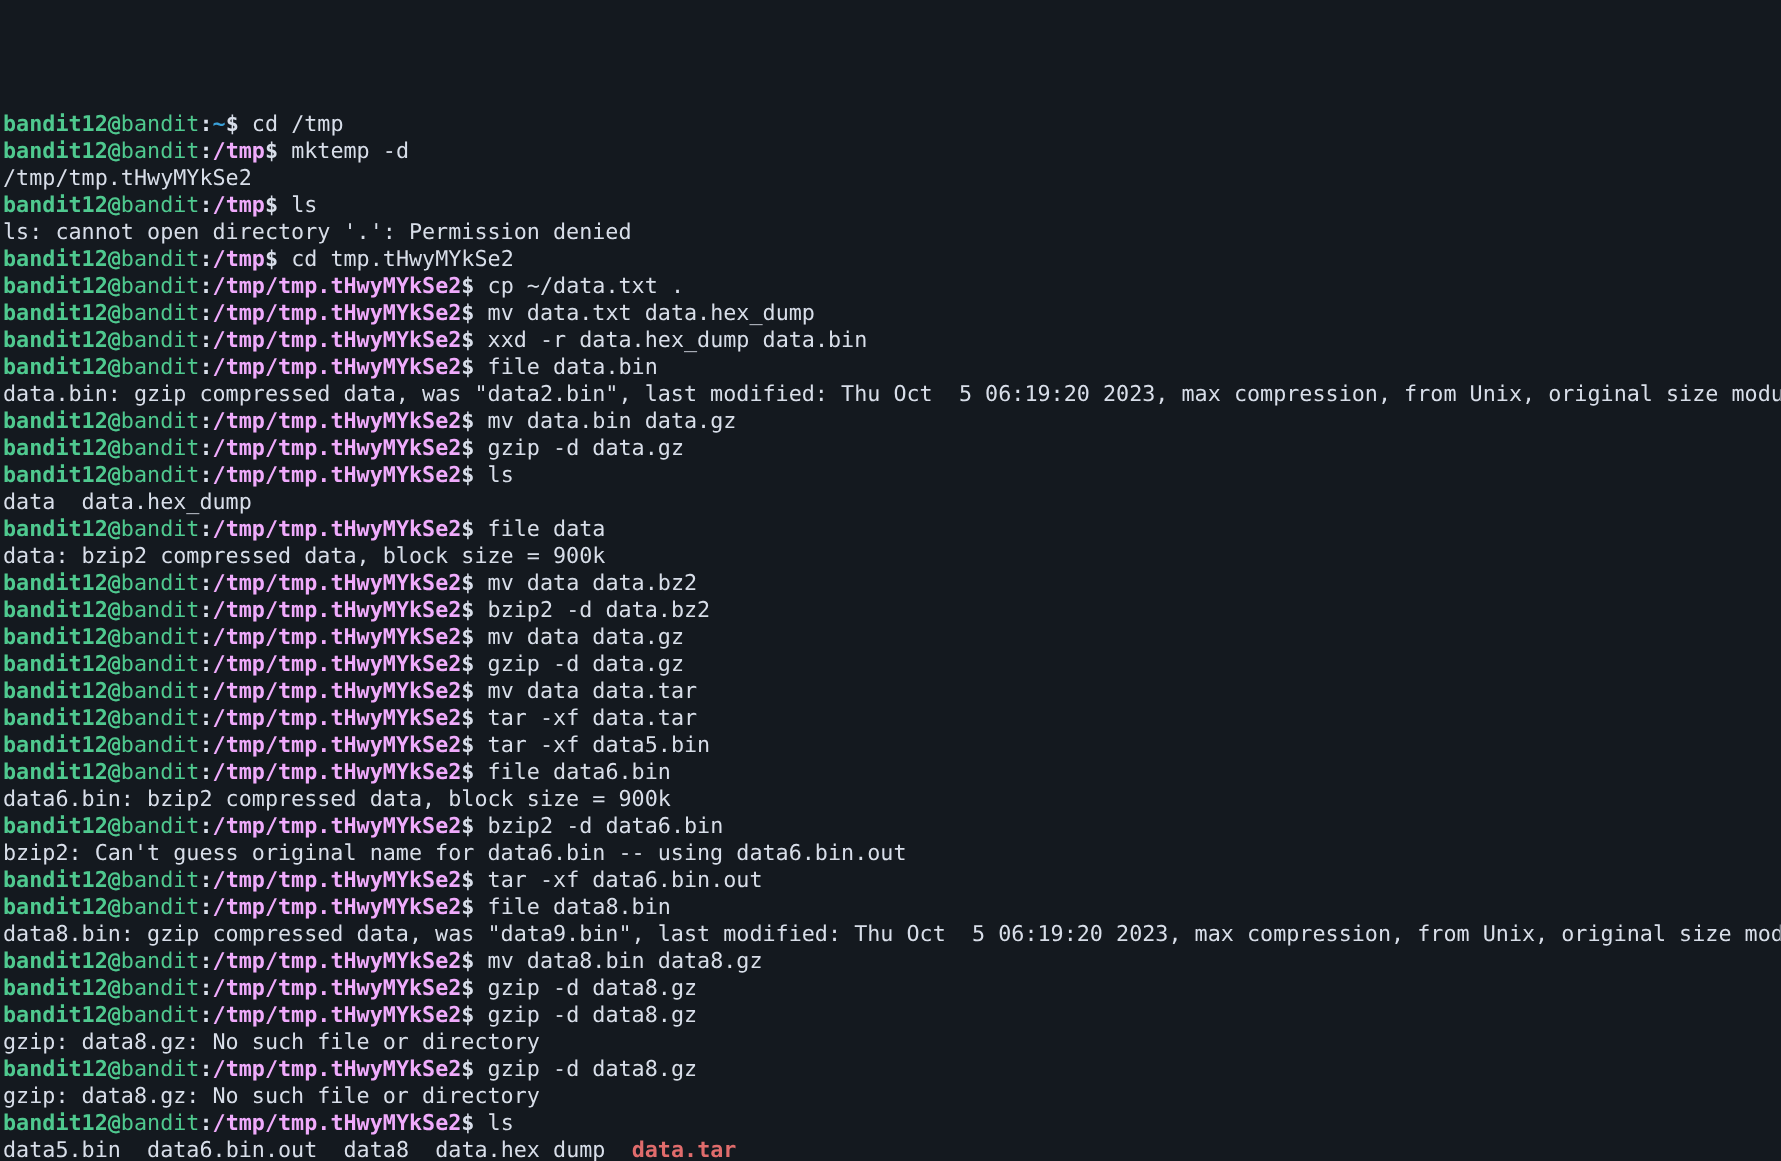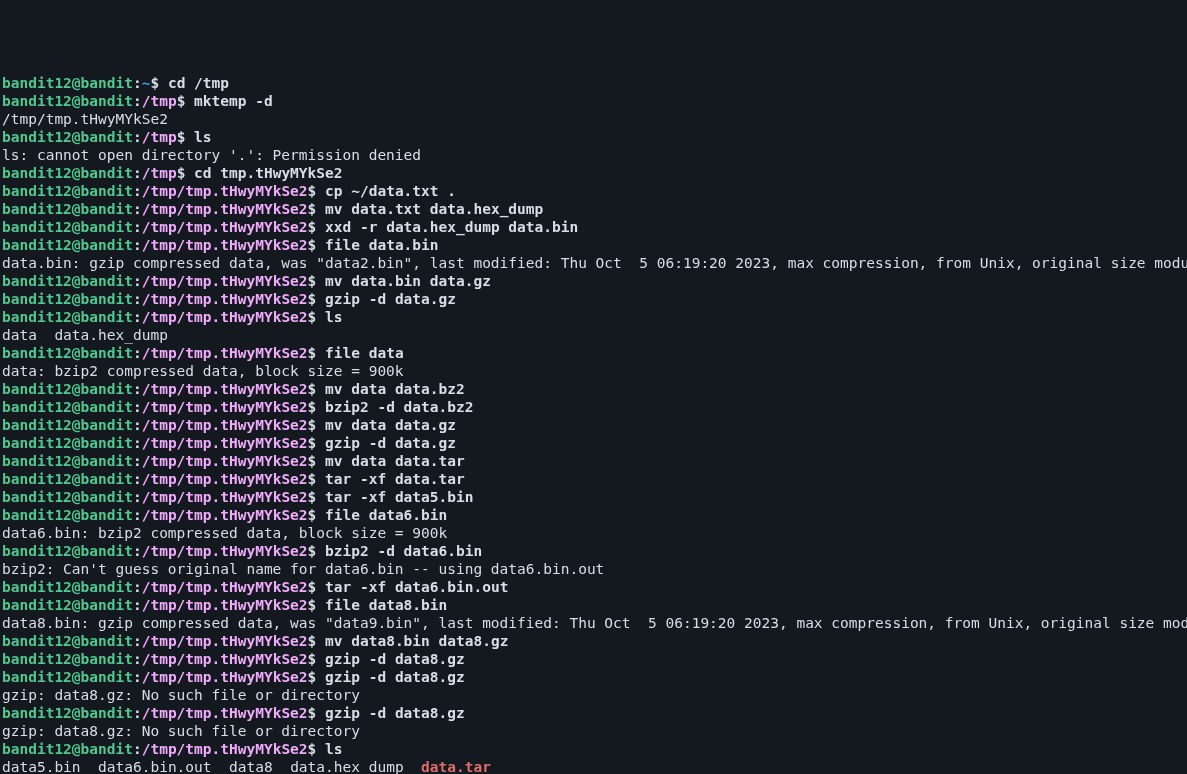--- a/index.html
+++ b/index.html
@@ -9,26 +9,26 @@
     font-size: 14.5px;
     line-height: 18px;
     color: #d8dee9;
     padding: 2px 2px;
     white-space: pre;
     overflow-x: hidden;
   }
   .line { white-space: pre; }
   .user { color: #4fc98f; font-weight: bold; text-align: right; }
   .at   { color: #4fc98f; font-weight: bold; }
-  .host { color: #4fc98f; font-weight: bold; }
+  .host { color: #4fc98f; font-weight: normal; }
   .colon{ color: #d8dee9; font-weight: bold; }
   .path { color: #f0abfc; font-weight: bold; }
   .tilde{ color: #3aa0d8; font-weight: bold; }
   .dollar{ color: #d8dee9; font-weight: bold; }
-  .cmd  { color: #d8dee9; font-weight: bold; }
+  .cmd  { color: #d8dee9; }
   .out  { color: #d8dee9; }
   .red  { color: #e06c6c; font-weight: bold; }
 </style>
 </head>
 <body>
 
 
 
 <div id="terminal"><div class="line"><span class="user">bandit12</span><span class="at">@</span><span class="host">bandit</span><span class="colon">:</span><span class="tilde">~</span><span class="dollar">$ </span><span class="cmd">cd /tmp</span></div><div class="line"><span class="user">bandit12</span><span class="at">@</span><span class="host">bandit</span><span class="colon">:</span><span class="path">/tmp</span><span class="dollar">$ </span><span class="cmd">mktemp -d</span></div><div class="line out">/tmp/tmp.tHwyMYkSe2</div><div class="line"><span class="user">bandit12</span><span class="at">@</span><span class="host">bandit</span><span class="colon">:</span><span class="path">/tmp</span><span class="dollar">$ </span><span class="cmd">ls</span></div><div class="line out">ls: cannot open directory '.': Permission denied</div><div class="line"><span class="user">bandit12</span><span class="at">@</span><span class="host">bandit</span><span class="colon">:</span><span class="path">/tmp</span><span class="dollar">$ </span><span class="cmd">cd tmp.tHwyMYkSe2</span></div><div class="line"><span class="user">bandit12</span><span class="at">@</span><span class="host">bandit</span><span class="colon">:</span><span class="path">/tmp/tmp.tHwyMYkSe2</span><span class="dollar">$ </span><span class="cmd">cp ~/data.txt .</span></div><div class="line"><span class="user">bandit12</span><span class="at">@</span><span class="host">bandit</span><span class="colon">:</span><span class="path">/tmp/tmp.tHwyMYkSe2</span><span class="dollar">$ </span><span class="cmd">mv data.txt data.hex_dump</span></div><div class="line"><span class="user">bandit12</span><span class="at">@</span><span class="host">bandit</span><span class="colon">:</span><span class="path">/tmp/tmp.tHwyMYkSe2</span><span class="dollar">$ </span><span class="cmd">xxd -r data.hex_dump data.bin</span></div><div class="line"><span class="user">bandit12</span><span class="at">@</span><span class="host">bandit</span><span class="colon">:</span><span class="path">/tmp/tmp.tHwyMYkSe2</span><span class="dollar">$ </span><span class="cmd">file data.bin</span></div><div class="line out">data.bin: gzip compressed data, was "data2.bin", last modified: Thu Oct  5 06:19:20 2023, max compression, from Unix, original size modulo 2^32 573</div><div class="line"><span class="user">bandit12</span><span class="at">@</span><span class="host">bandit</span><span class="colon">:</span><span class="path">/tmp/tmp.tHwyMYkSe2</span><span class="dollar">$ </span><span class="cmd">mv data.bin data.gz</span></div><div class="line"><span class="user">bandit12</span><span class="at">@</span><span class="host">bandit</span><span class="colon">:</span><span class="path">/tmp/tmp.tHwyMYkSe2</span><span class="dollar">$ </span><span class="cmd">gzip -d data.gz</span></div><div class="line"><span class="user">bandit12</span><span class="at">@</span><span class="host">bandit</span><span class="colon">:</span><span class="path">/tmp/tmp.tHwyMYkSe2</span><span class="dollar">$ </span><span class="cmd">ls</span></div><div class="line out">data  data.hex_dump</div><div class="line"><span class="user">bandit12</span><span class="at">@</span><span class="host">bandit</span><span class="colon">:</span><span class="path">/tmp/tmp.tHwyMYkSe2</span><span class="dollar">$ </span><span class="cmd">file data</span></div><div class="line out">data: bzip2 compressed data, block size = 900k</div><div class="line"><span class="user">bandit12</span><span class="at">@</span><span class="host">bandit</span><span class="colon">:</span><span class="path">/tmp/tmp.tHwyMYkSe2</span><span class="dollar">$ </span><span class="cmd">mv data data.bz2</span></div><div class="line"><span class="user">bandit12</span><span class="at">@</span><span class="host">bandit</span><span class="colon">:</span><span class="path">/tmp/tmp.tHwyMYkSe2</span><span class="dollar">$ </span><span class="cmd">bzip2 -d data.bz2</span></div><div class="line"><span class="user">bandit12</span><span class="at">@</span><span class="host">bandit</span><span class="colon">:</span><span class="path">/tmp/tmp.tHwyMYkSe2</span><span class="dollar">$ </span><span class="cmd">mv data data.gz</span></div><div class="line"><span class="user">bandit12</span><span class="at">@</span><span class="host">bandit</span><span class="colon">:</span><span class="path">/tmp/tmp.tHwyMYkSe2</span><span class="dollar">$ </span><span class="cmd">gzip -d data.gz</span></div><div class="line"><span class="user">bandit12</span><span class="at">@</span><span class="host">bandit</span><span class="colon">:</span><span class="path">/tmp/tmp.tHwyMYkSe2</span><span class="dollar">$ </span><span class="cmd">mv data data.tar</span></div><div class="line"><span class="user">bandit12</span><span class="at">@</span><span class="host">bandit</span><span class="colon">:</span><span class="path">/tmp/tmp.tHwyMYkSe2</span><span class="dollar">$ </span><span class="cmd">tar -xf data.tar</span></div><div class="line"><span class="user">bandit12</span><span class="at">@</span><span class="host">bandit</span><span class="colon">:</span><span class="path">/tmp/tmp.tHwyMYkSe2</span><span class="dollar">$ </span><span class="cmd">tar -xf data5.bin</span></div><div class="line"><span class="user">bandit12</span><span class="at">@</span><span class="host">bandit</span><span class="colon">:</span><span class="path">/tmp/tmp.tHwyMYkSe2</span><span class="dollar">$ </span><span class="cmd">file data6.bin</span></div><div class="line out">data6.bin: bzip2 compressed data, block size = 900k</div><div class="line"><span class="user">bandit12</span><span class="at">@</span><span class="host">bandit</span><span class="colon">:</span><span class="path">/tmp/tmp.tHwyMYkSe2</span><span class="dollar">$ </span><span class="cmd">bzip2 -d data6.bin</span></div><div class="line out">bzip2: Can't guess original name for data6.bin -- using data6.bin.out</div><div class="line"><span class="user">bandit12</span><span class="at">@</span><span class="host">bandit</span><span class="colon">:</span><span class="path">/tmp/tmp.tHwyMYkSe2</span><span class="dollar">$ </span><span class="cmd">tar -xf data6.bin.out</span></div><div class="line"><span class="user">bandit12</span><span class="at">@</span><span class="host">bandit</span><span class="colon">:</span><span class="path">/tmp/tmp.tHwyMYkSe2</span><span class="dollar">$ </span><span class="cmd">file data8.bin</span></div><div class="line out">data8.bin: gzip compressed data, was "data9.bin", last modified: Thu Oct  5 06:19:20 2023, max compression, from Unix, original size modulo 2^32 49</div><div class="line"><span class="user">bandit12</span><span class="at">@</span><span class="host">bandit</span><span class="colon">:</span><span class="path">/tmp/tmp.tHwyMYkSe2</span><span class="dollar">$ </span><span class="cmd">mv data8.bin data8.gz</span></div><div class="line"><span class="user">bandit12</span><span class="at">@</span><span class="host">bandit</span><span class="colon">:</span><span class="path">/tmp/tmp.tHwyMYkSe2</span><span class="dollar">$ </span><span class="cmd">gzip -d data8.gz</span></div><div class="line"><span class="user">bandit12</span><span class="at">@</span><span class="host">bandit</span><span class="colon">:</span><span class="path">/tmp/tmp.tHwyMYkSe2</span><span class="dollar">$ </span><span class="cmd">gzip -d data8.gz</span></div><div class="line out">gzip: data8.gz: No such file or directory</div><div class="line"><span class="user">bandit12</span><span class="at">@</span><span class="host">bandit</span><span class="colon">:</span><span class="path">/tmp/tmp.tHwyMYkSe2</span><span class="dollar">$ </span><span class="cmd">gzip -d data8.gz</span></div><div class="line out">gzip: data8.gz: No such file or directory</div><div class="line"><span class="user">bandit12</span><span class="at">@</span><span class="host">bandit</span><span class="colon">:</span><span class="path">/tmp/tmp.tHwyMYkSe2</span><span class="dollar">$ </span><span class="cmd">ls</span></div><div class="line"><span class="out">data5.bin</span>  <span class="out">data6.bin.out</span>  <span class="out">data8</span>  <span class="out">data.hex_dump</span>  <span class="red">data.tar</span></div></div>
 

